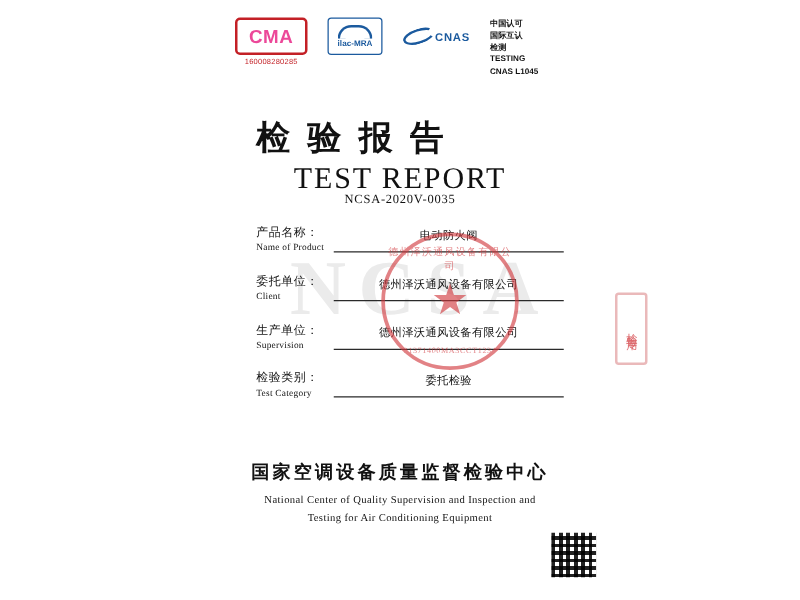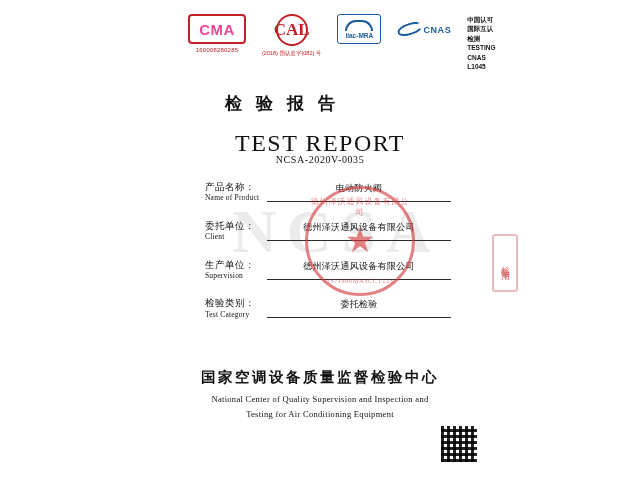--- a/index.html
+++ b/index.html
@@ -154,21 +154,21 @@
   }
 
   
   .title-cn {
     position: absolute;
     top: 92px;
     left: 0;
     width: 560px;
     text-align: center;
     font-family: "Liberation Serif", serif;
-    font-size: 17px;
+    font-size: 27px;
     font-weight: bold;
     letter-spacing: 14px;
     text-indent: 14px;
     color: #111111;
   }
   .title-en {
     position: absolute;
     top: 130px;
     left: 0;
     width: 640px;
@@ -355,24 +355,20 @@
 
 <div class="page">
 
   <div class="logo-row">
 
     <div class="logo-block">
       <div class="cma-box">CMA</div>
       <div class="cma-sub">160008280285</div>
     </div>
 
-    <div class="logo-block">
-      <div class="cal-circle">CAL</div>
-      <div class="cal-sub">(2018) 国认监字(082) 号</div>
-    </div>
 
     <div class="logo-block">
       <div class="ilac-box">
         <div class="ilac-arc"></div>
         <div class="ilac-text">ilac-MRA</div>
       </div>
     </div>
 
     <div class="logo-block">
       <div class="cnas-box">

